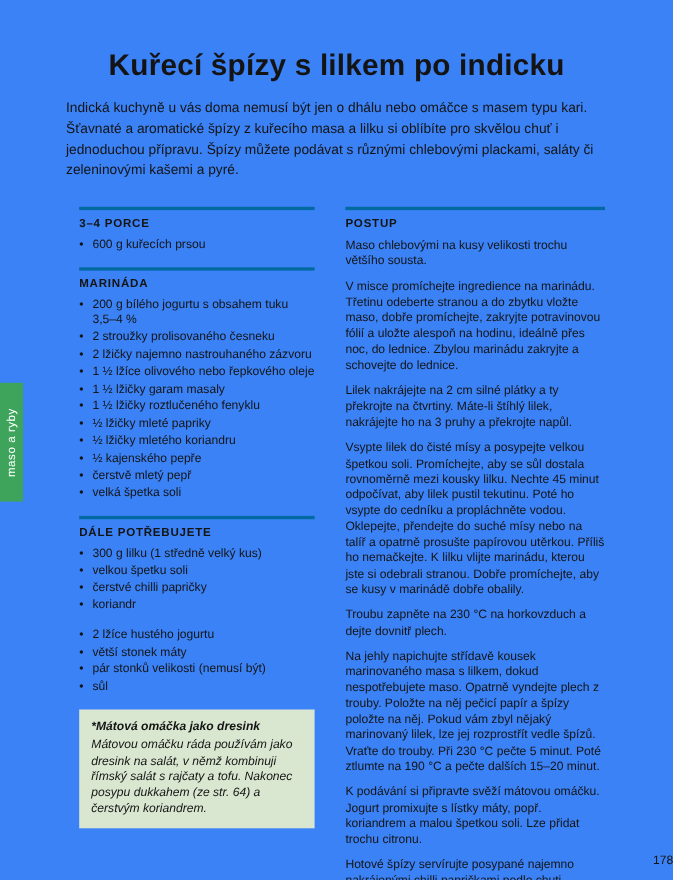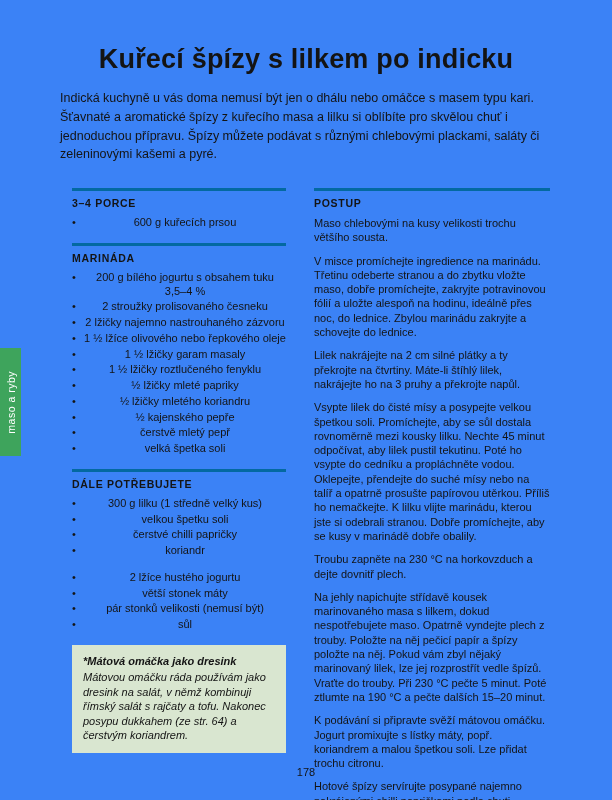--- a/index.html
+++ b/index.html
@@ -49,21 +49,20 @@
     font-size: 10.5px;
     font-weight: bold;
     letter-spacing: 0.7px;
   }
   .ing-section { margin-bottom: 13px; }
   .ing-list {
     list-style: none;
     margin: 0; padding: 0;
     font-size: 11px;
     line-height: 1.25;
-    text-align: center;
   }
   .ing-list li {
     position: relative;
     padding-left: 12px;
     margin-bottom: 2px;
   }
   .ing-list li::before {
     content: "•";
     position: absolute;
     left: 0;
@@ -97,22 +96,22 @@
   .side-tab span {
     writing-mode: vertical-rl;
     transform: rotate(180deg);
     color: #ffffff;
     font-size: 10.5px;
     letter-spacing: 0.5px;
     white-space: nowrap;
   }
   .page-number {
     position: absolute;
-    bottom: 22px; left: 0; right: 0;
-    text-align: center;
+    bottom: 12px; left: 0; right: 0;
+    text-align: right;
     font-size: 11px;
     margin-top: 12px;
   }
 </style>
 </head>
 <body>
 
 <div class="page">
 
   <h1 class="recipe-title">Kuřecí špízy s lilkem po indicku</h1>

